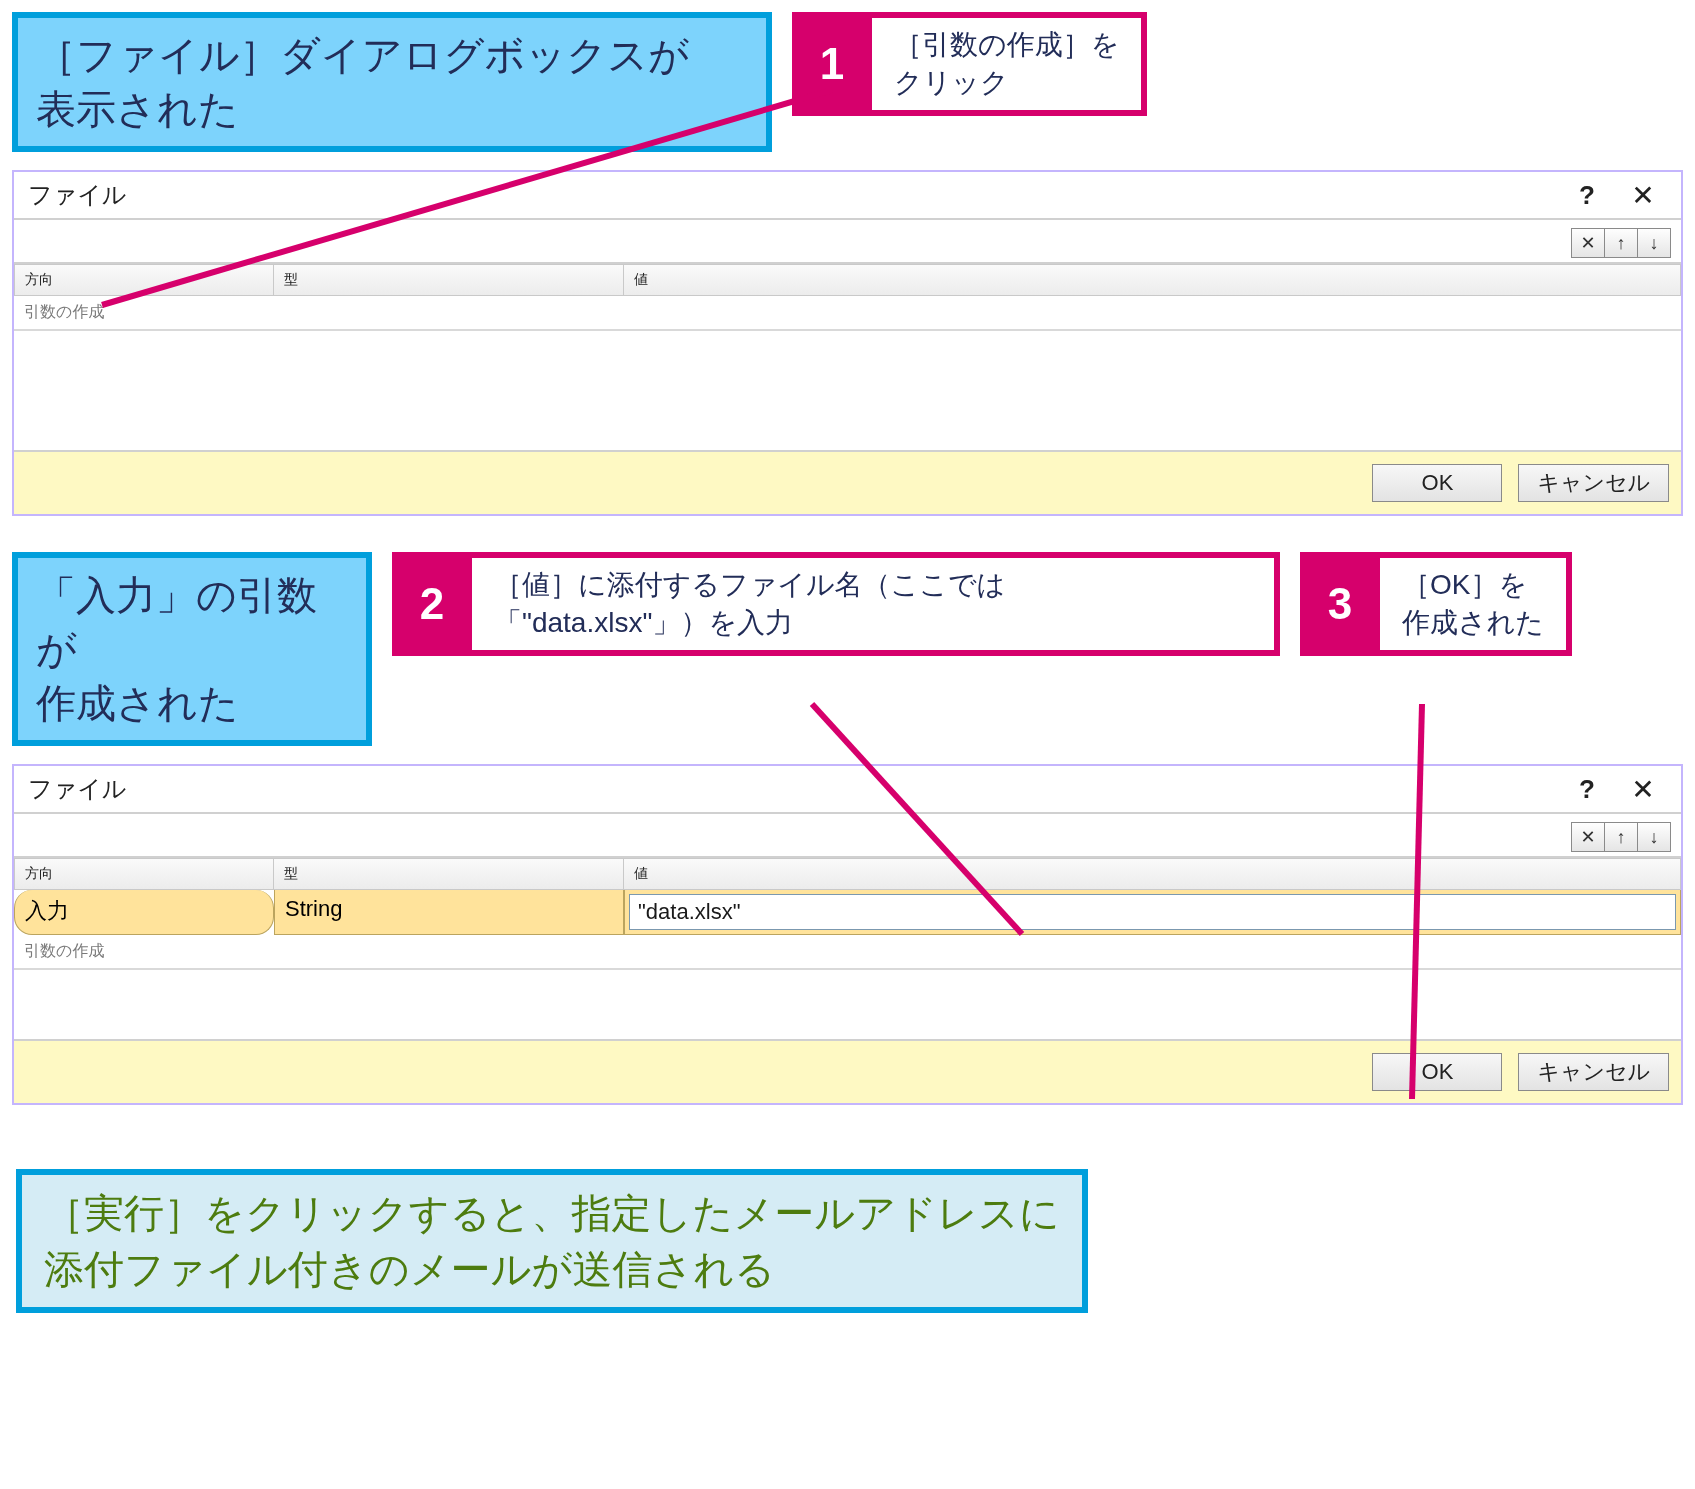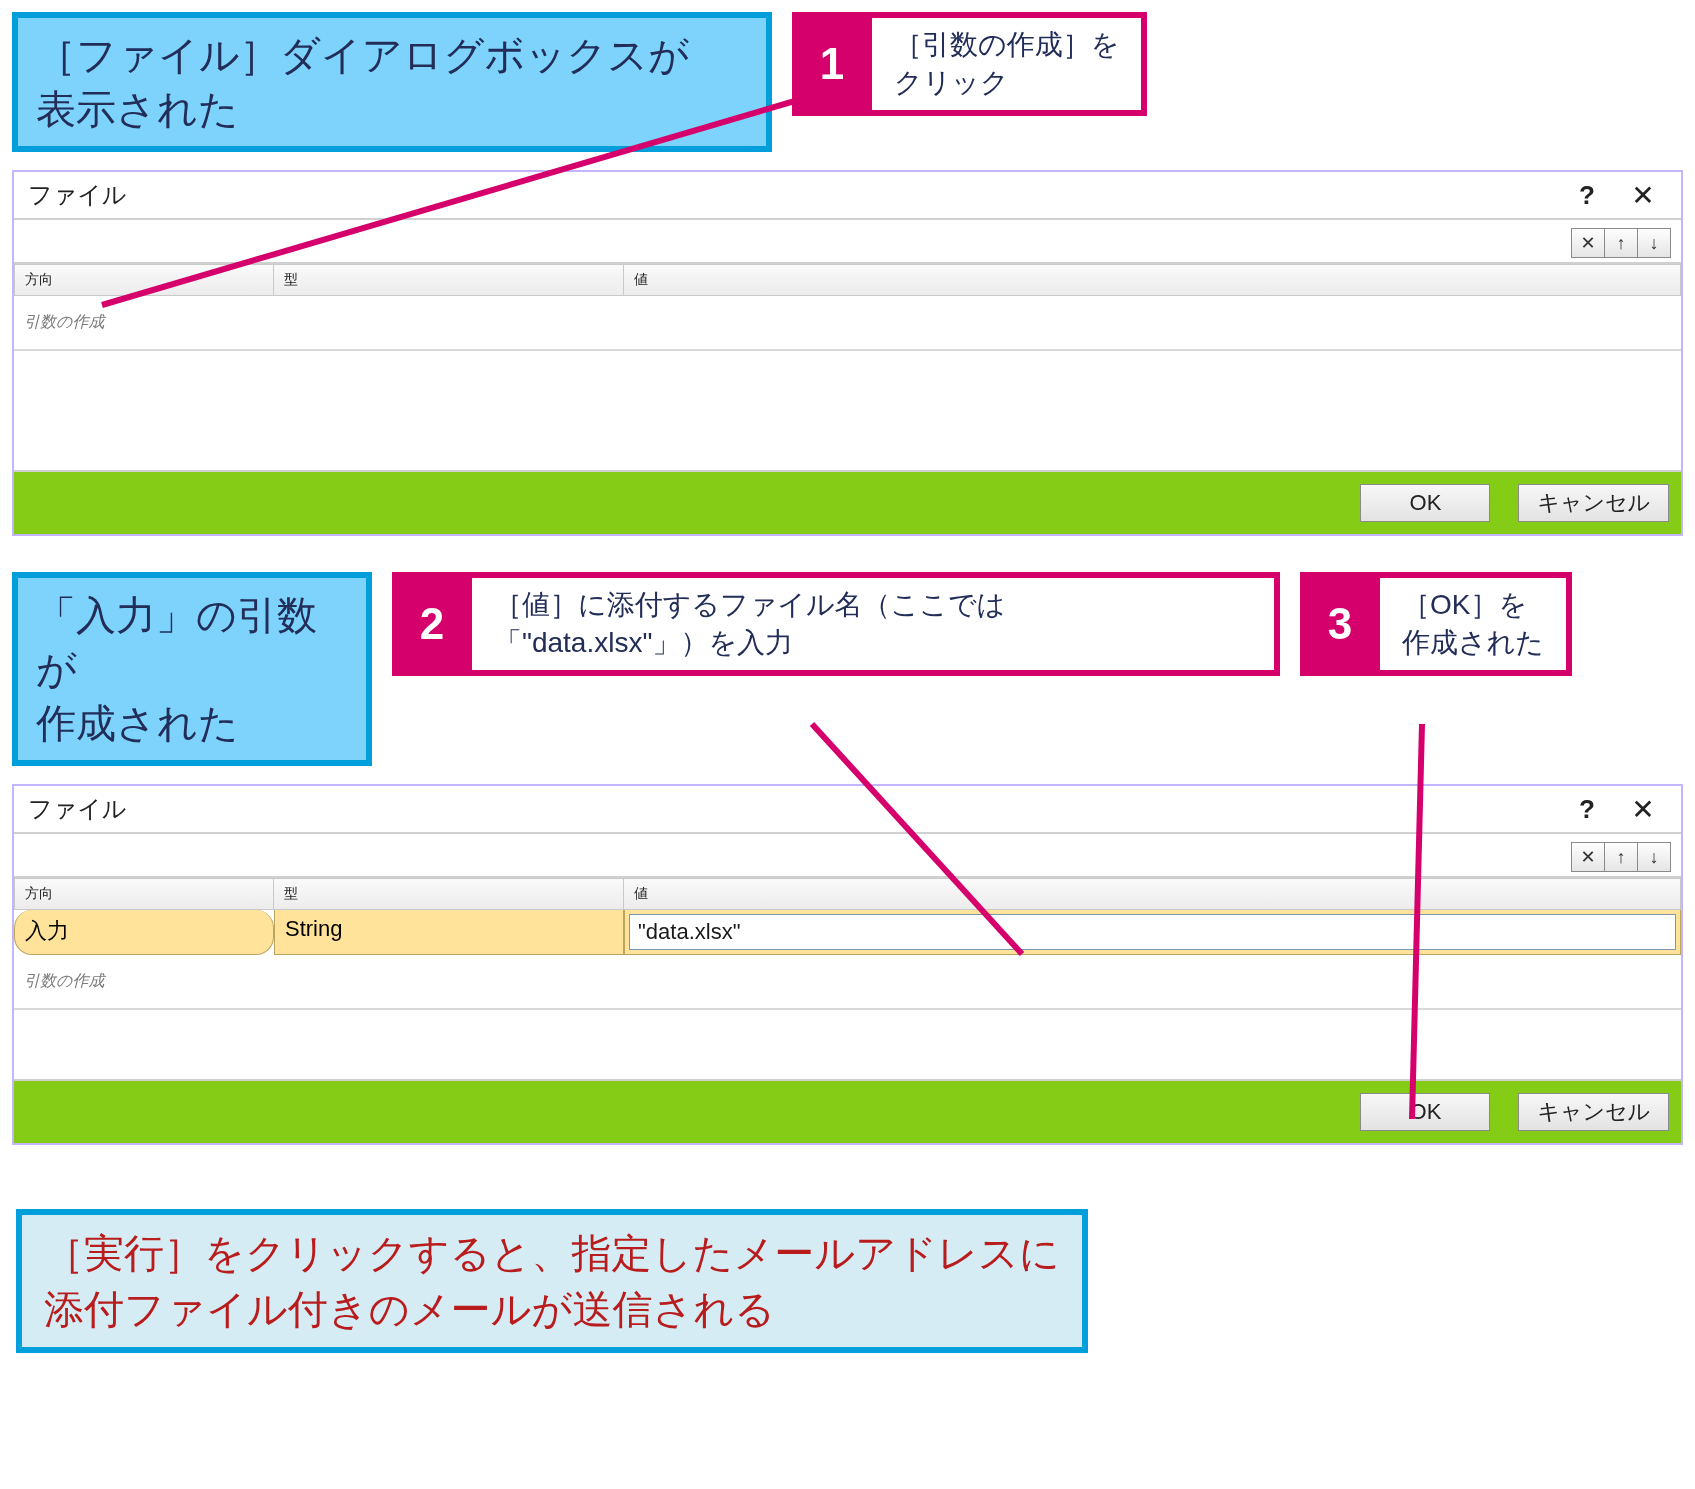--- a/index.html
+++ b/index.html
@@ -23,21 +23,21 @@
     border: 6px solid #009fdc;
     color: #222d58;
     padding: 10px 18px;
     font-size: 40px;
     line-height: 1.35;
     display: inline-block;
   }
   .callout-end {
     background: #d5ecf5;
     border: 6px solid #009fdc;
-    color: #b91c1c;
+    color: #4d7c0f;
     padding: 10px 22px;
     font-size: 40px;
     line-height: 1.4;
     display: inline-block;
     margin-top: 28px;
     margin-left: 4px;
   }
 
   .step-pair { display: flex; align-items: stretch; }
   .step-num {
@@ -124,23 +124,22 @@
   .grid .hdr {
     background: linear-gradient(#fafafa,#ececec);
     border: 1px solid #c9c9c9;
     border-left: none;
     padding: 6px 10px;
     color: #222;
   }
   .grid .hdr:first-child { border-left: 1px solid #c9c9c9; }
 
   .arg-placeholder {
-    font-style: italic;
     color: #7a7a7a;
-    padding: 16px 10px;
+    padding: 6px 10px;
     border-bottom: 1px solid #d9d9d9;
   }
   .grid-body-blank {
     height: 120px;
     border-top: 1px solid #d9d9d9;
   }
 
   .data-row {
     display: grid;
     grid-template-columns: 260px 350px 1fr;
@@ -164,24 +163,24 @@
   .value-wrap {
     background: #ffe39b;
     border: 1px solid #bba45e;
     border-top: none;
     padding: 4px;
   }
 
   .footer {
     display: flex;
     justify-content: flex-end;
-    gap: 28px;
+    gap: 16px;
     padding: 12px;
     border-top: 2px solid #d0d0d0;
-    background: #84cc16;
+    background: #fef9c3;
   }
   .btn {
     min-width: 130px;
     height: 38px;
     background: linear-gradient(#f7f7f7,#e3e3e3);
     border: 1px solid #8a8a8a;
     font-size: 22px;
     color: #222;
     display: flex; align-items: center; justify-content: center;
     padding: 0 18px;

